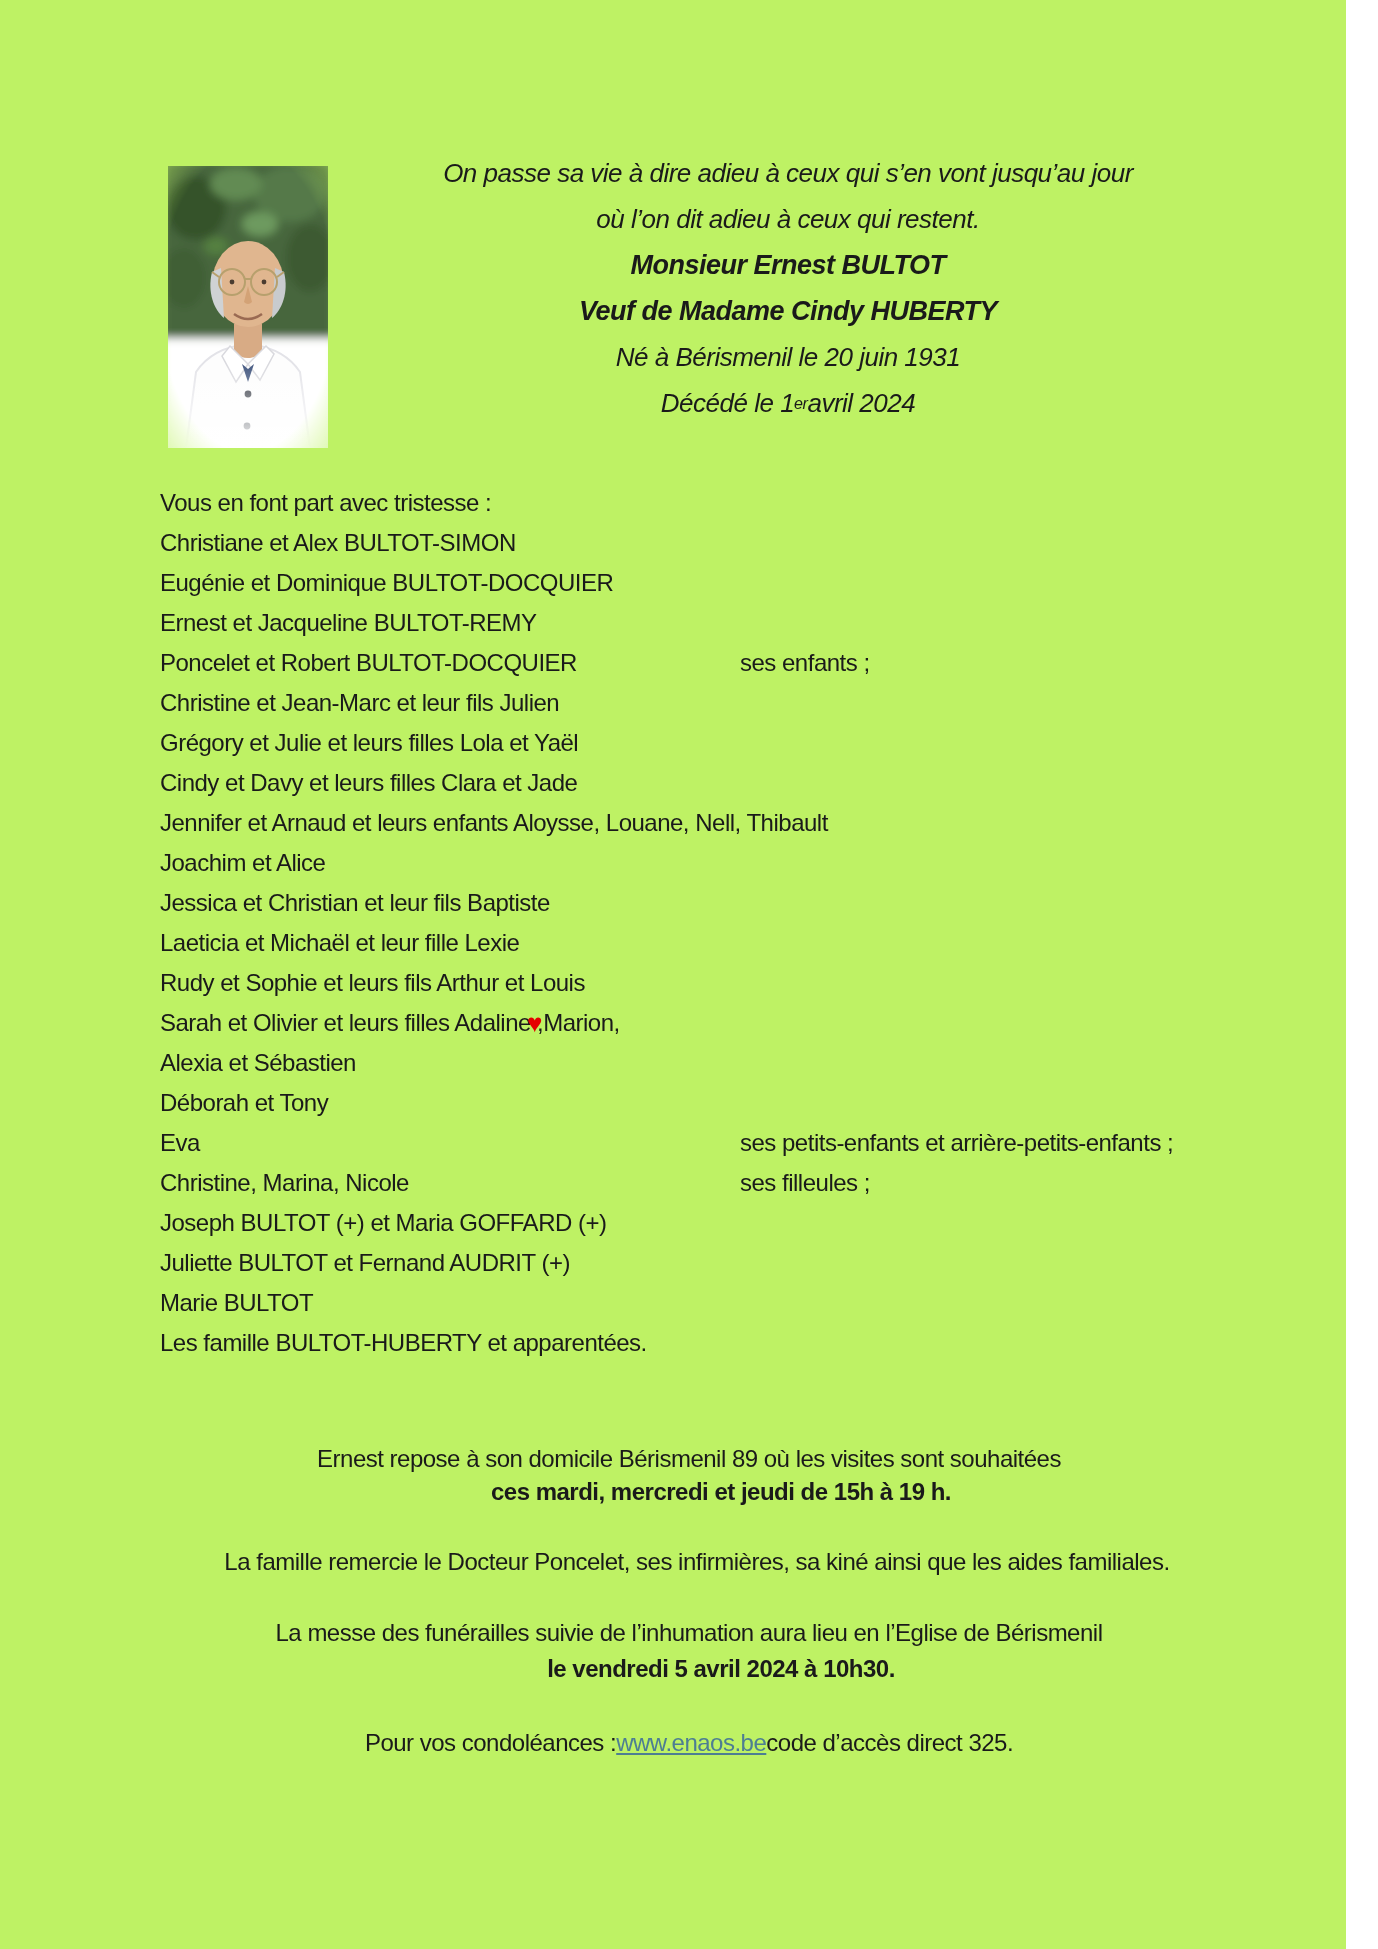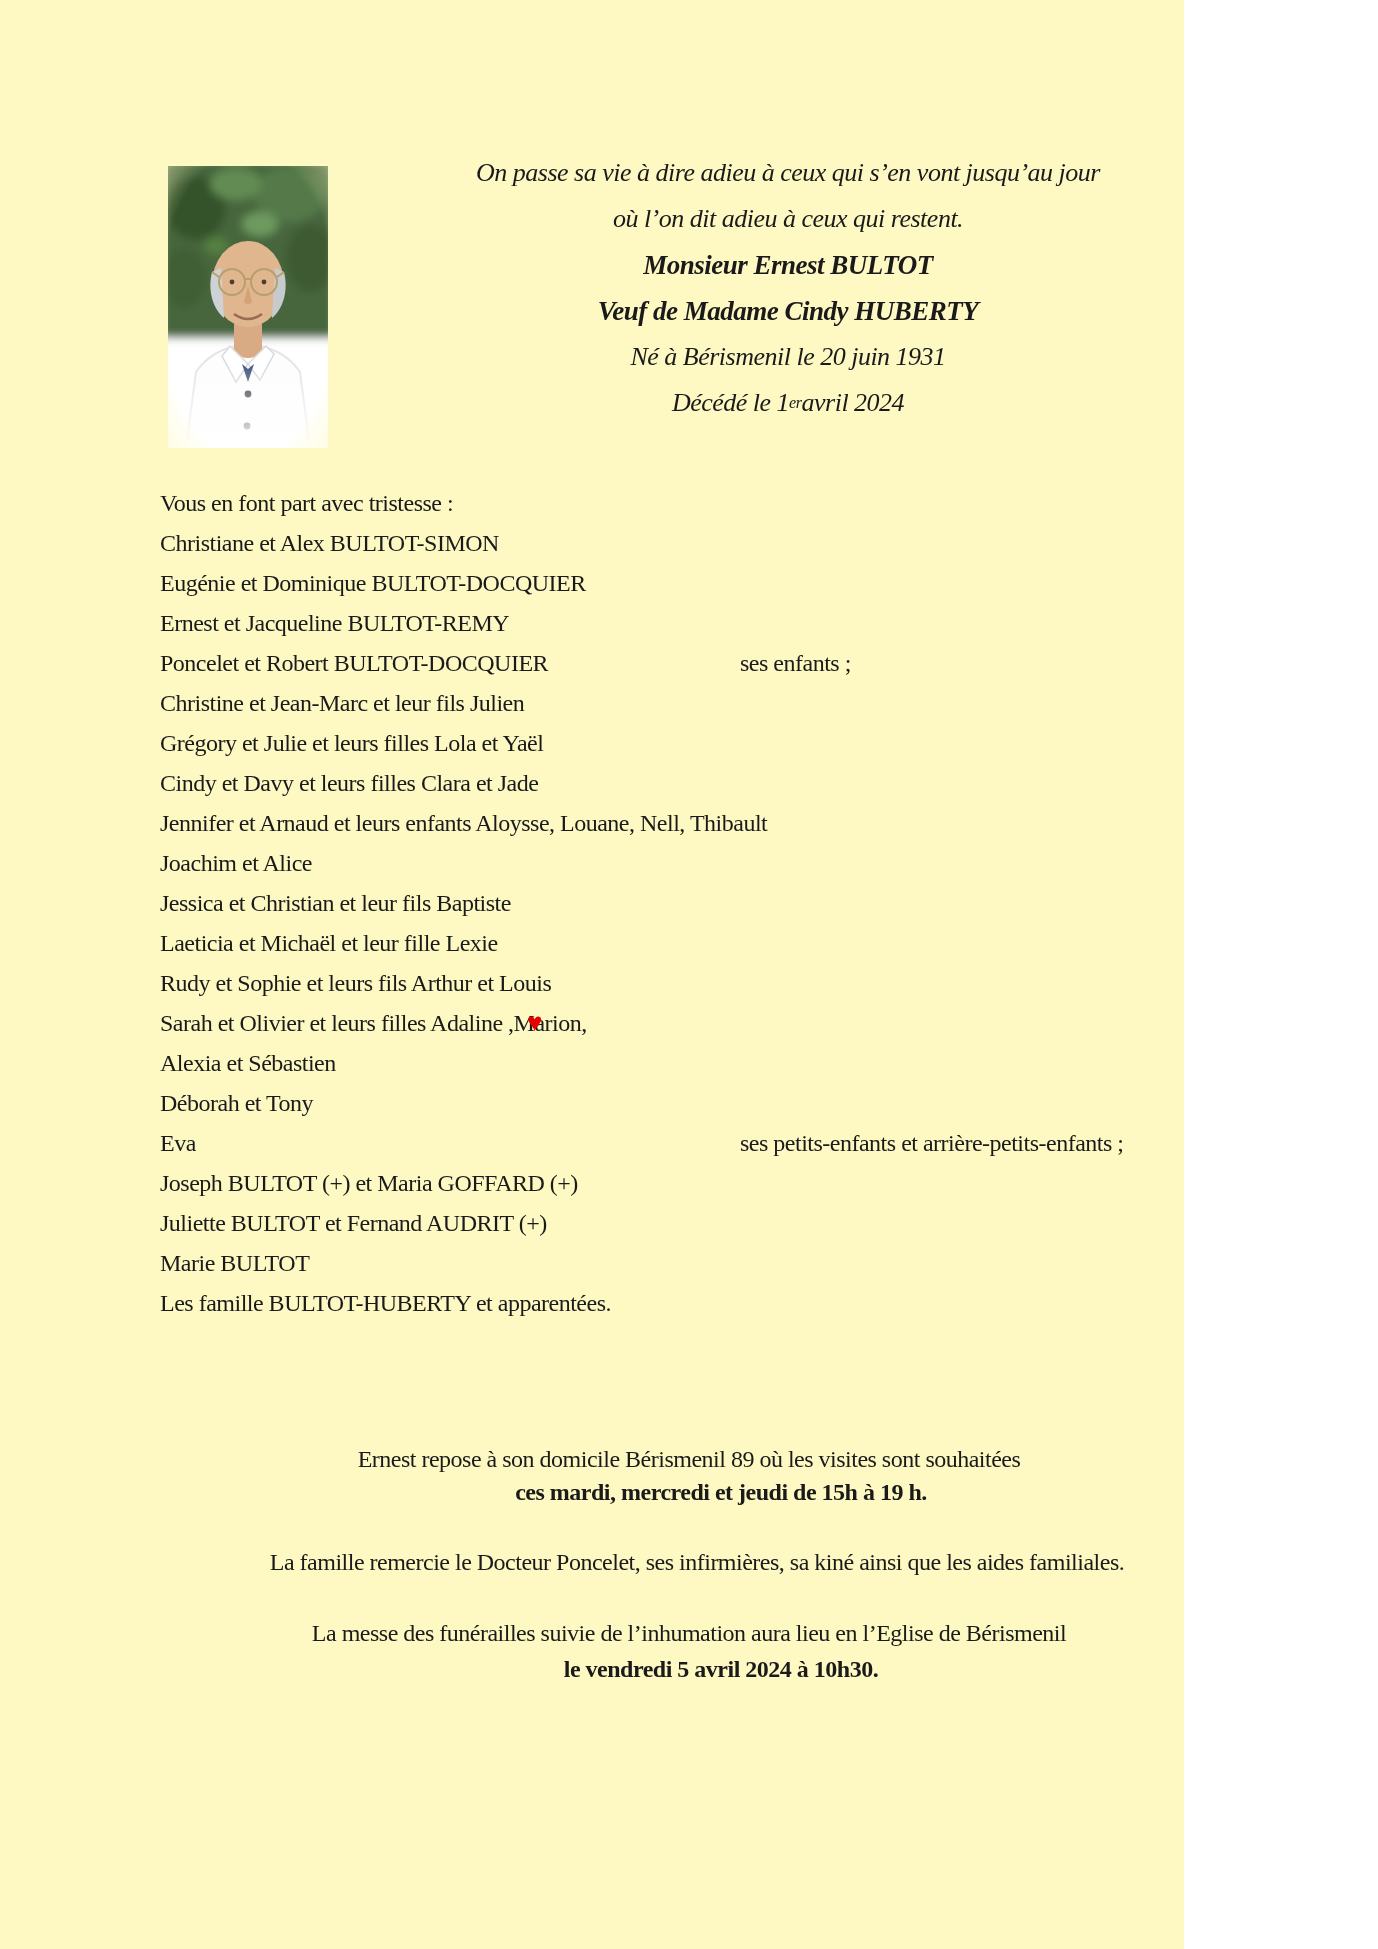--- a/index.html
+++ b/index.html
@@ -1,20 +1,20 @@
 <!DOCTYPE html>
 <html><head>
 <meta charset="utf-8">
 <style>
   html,body { margin:0; padding:0; background:#ffffff; }
   .page {
     position:relative;
-    width:1184px; height:1949px;
-    background:#fef9c3;
-    font-family:Liberation Serif, serif;
+    width:1346px; height:1949px;
+    background:#bef264;
+    font-family:Liberation Sans, sans-serif;
     color:#1a1a1a;
     overflow:hidden;
   }
 
   
   .photo {
     position:absolute; left:168px; top:166px; width:160px; height:282px;
     -webkit-mask-image: radial-gradient(ellipse 95% 92% at 50% 48%, #000 58%, transparent 99%);
     mask-image: radial-gradient(ellipse 95% 92% at 50% 48%, #000 58%, transparent 99%);
   }
@@ -218,20 +218,25 @@
       <span class="left-col">Déborah et Tony</span>
 
     </div>
 
     <div class="family-row">
       <span class="left-col">Eva</span>
       <span class="right-col">ses petits-enfants et arrière-petits-enfants ;</span>
 
     </div>
 
+    <div class="family-row">
+      <span class="left-col">Christine, Marina, Nicole</span>
+      <span class="right-col">ses filleules ;</span>
+
+    </div>
 
     <div class="family-row">
       <span class="left-col">Joseph BULTOT (+) et Maria GOFFARD (+)</span>
 
     </div>
 
     <div class="family-row">
       <span class="left-col">Juliette BULTOT et Fernand AUDRIT (+)</span>
 
     </div>
@@ -247,14 +252,19 @@
 
     </div>
   </div>
   </div>
 
   <div class="notice" id="n-repose1">Ernest repose à son domicile Bérismenil 89 où les visites sont souhaitées</div>
   <div class="notice bold" id="n-repose2">ces mardi, mercredi et jeudi de 15h à 19 h.</div>
   <div class="notice" id="n-thanks">La famille remercie le Docteur Poncelet, ses infirmières, sa kiné ainsi que les aides familiales.</div>
   <div class="notice" id="n-mass1">La messe des funérailles suivie de l’inhumation aura lieu en l’Eglise de Bérismenil</div>
   <div class="notice bold" id="n-mass2">le vendredi 5 avril 2024 à 10h30.</div>
+  <div class="notice" id="n-condol">
+    <span>Pour vos condoléances : </span>
+      <a href="#" style="color: rgb(77, 126, 147);">www.enaos.be</a>
+      <span> code d’accès direct 325.</span>
+  </div>
 
 </div>
 
 </body></html>

